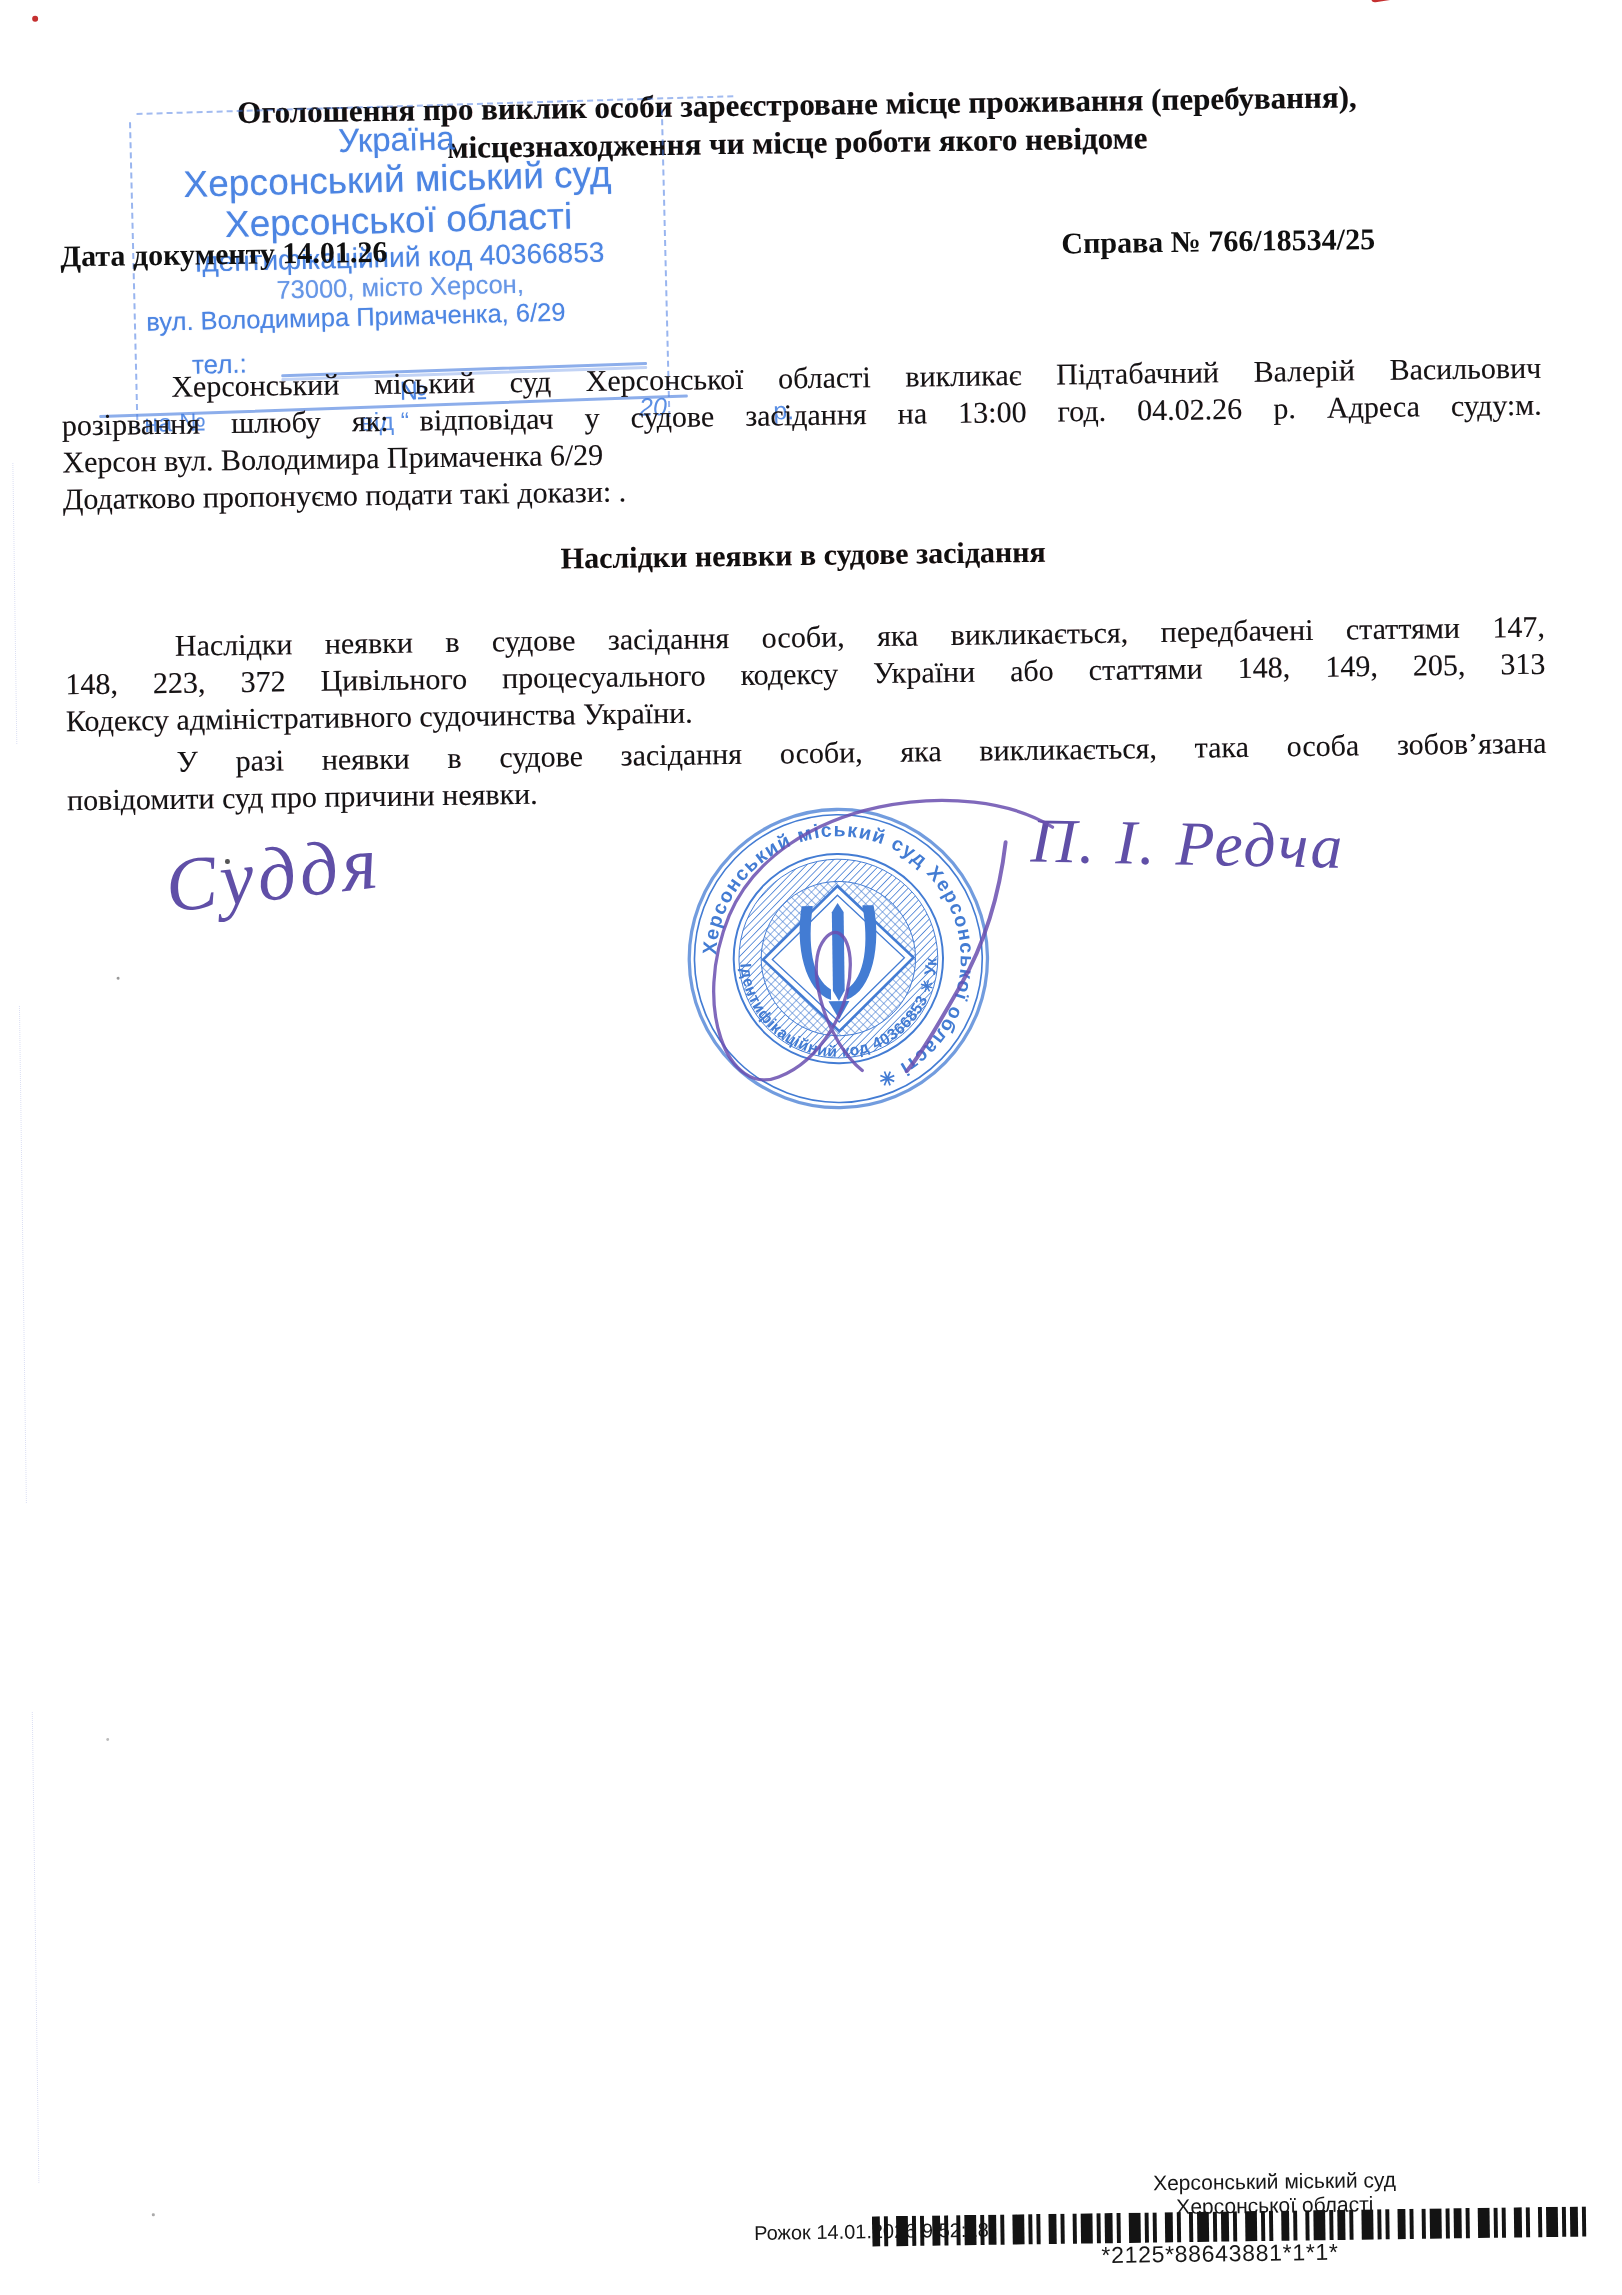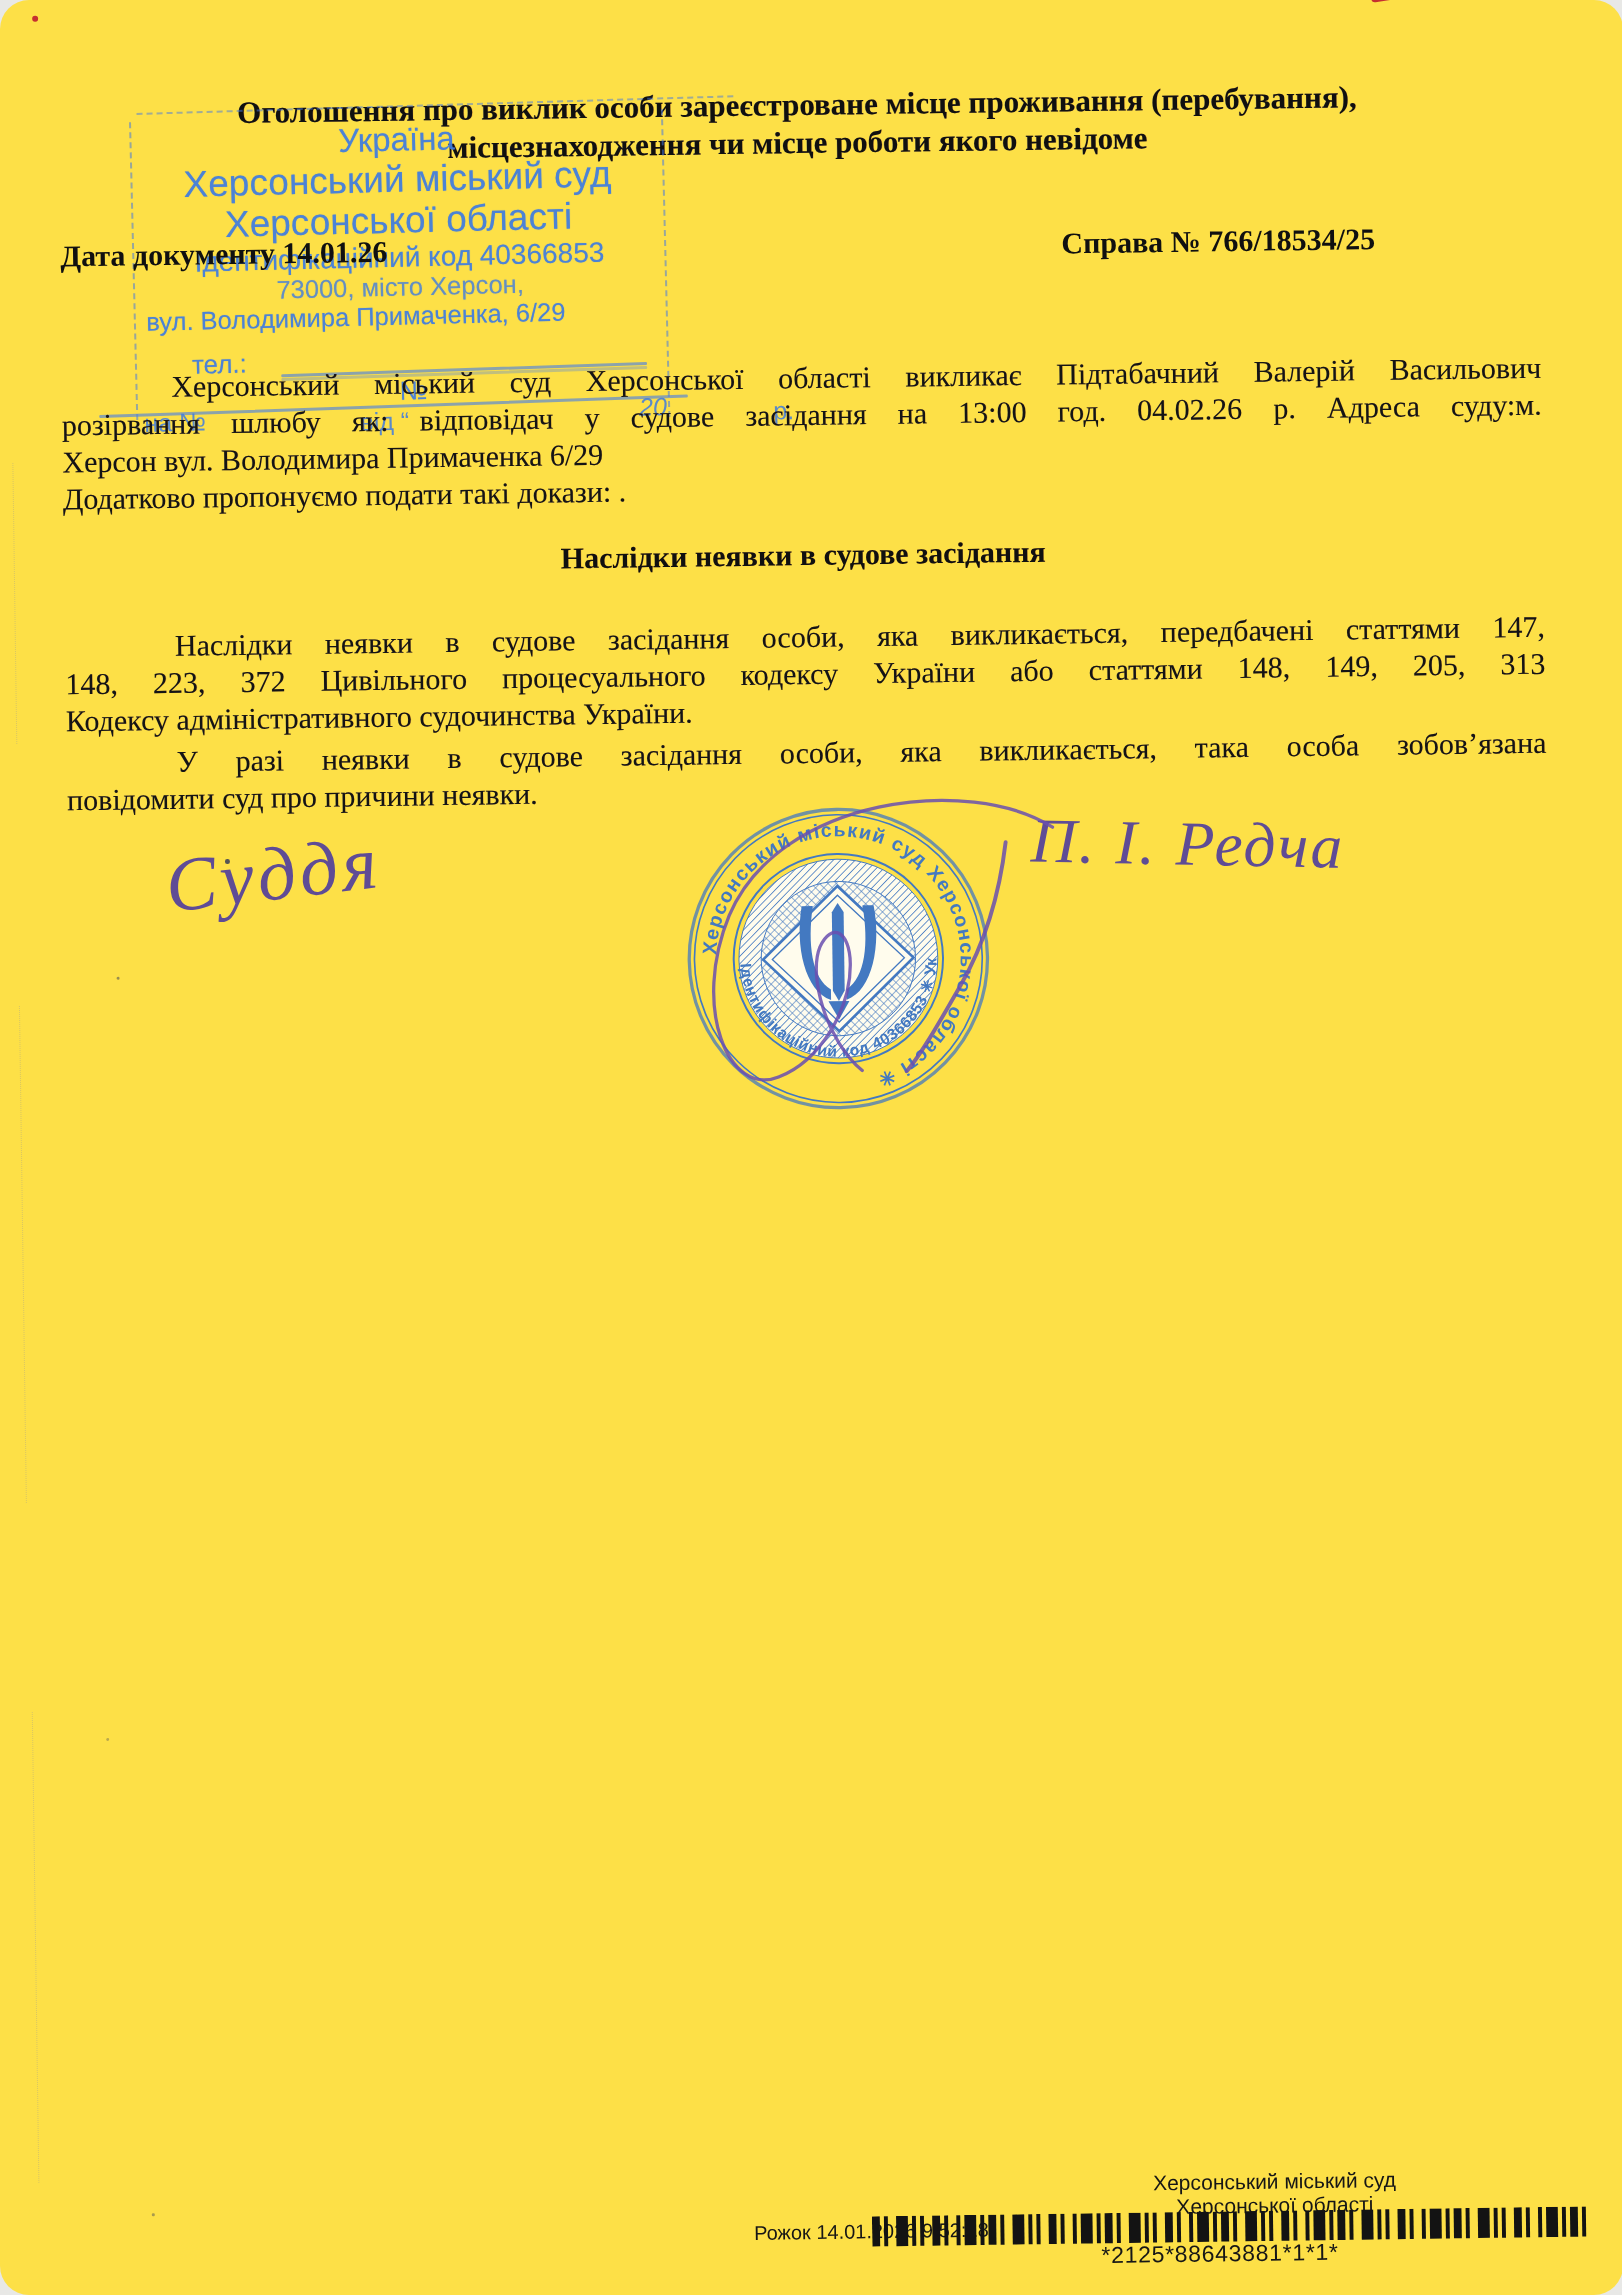--- a/index.html
+++ b/index.html
@@ -1,17 +1,17 @@
 <!DOCTYPE html>
 <html style="font-size:10.5px"><head>
 <meta charset="utf-8">
 <style>
   html,body{margin:0;padding:0;background:#e8e8e6;}
-  #page{position:relative;width:1623px;height:2295px;background:#fde047;overflow:hidden;
-        font-family:"Liberation Serif",serif;color:#161616;border-radius:29px;}
+  #page{position:relative;width:1623px;height:2295px;background:#ffffff;overflow:hidden;
+        font-family:"Liberation Serif",serif;color:#161616;}
   .skew{position:absolute;inset:0;transform:rotate(-0.8deg);transform-origin:811px 1148px;}
   .abs{position:absolute;}
   
   .title{left:0;top:86px;width:1623px;text-align:center;font-weight:bold;font-size:31px;line-height:38px;
          color:#101010;text-shadow:0.4px 0 rgba(170,30,30,.30), -0.4px 0 rgba(30,110,170,.25);}
   .dateline{left:73px;top:229px;font-weight:bold;font-size:30px;color:#101010;}
   .caseline{left:1074px;top:230px;font-weight:bold;font-size:30px;color:#101010;}
   .bodyblock{left:72px;width:1480px;font-size:30px;line-height:37px;color:#141414;
              text-shadow:0.3px 0 rgba(170,30,30,.28), -0.3px 0 rgba(30,110,170,.22);}
   .jline{text-align:justify;text-align-last:justify;white-space:normal;}

